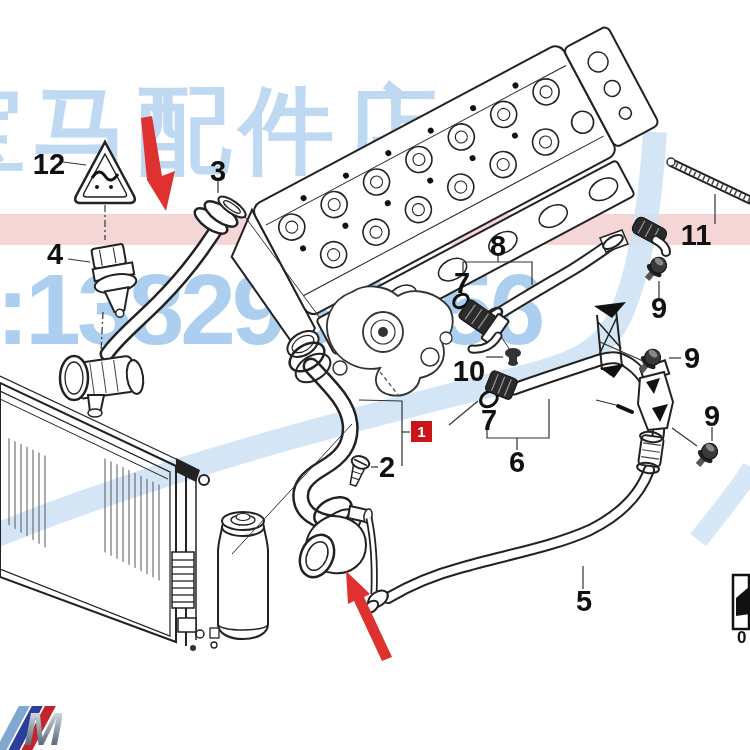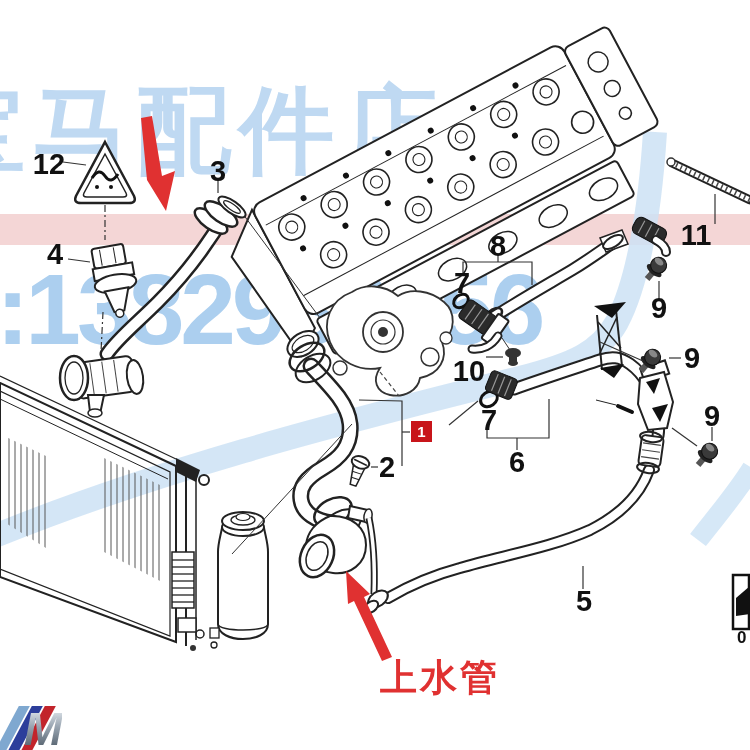--- a/index.html
+++ b/index.html
@@ -383,21 +383,20 @@
       <rect x="733" y="575" width="16" height="54" fill="#fff" stroke="#111" stroke-width="2.5"></rect>
       <polygon points="736,598 750,586 750,614 736,616" fill="#111"></polygon>
     </g>
   </svg>
 
   <svg id="arrows" class="layer" width="750" height="750">
     <polygon points="141,118 152,116 162,176 175,171 166,211 147,180" fill="#E03131"></polygon>
     <polygon points="382,661 392,657 364,597 370,594 346,571 348,604 354,601" fill="#E03131"></polygon>
   </svg>
 
-  <div id="note-upper" class="red-note">上水管</div>
 
   <div id="labels">
       <div class="plabel" style="left: 49px; top: 164px;">12</div>
       <div class="plabel" style="left: 218px; top: 171px;">3</div>
       <div class="plabel" style="left: 55px; top: 254px;">4</div>
       <div class="plabel" style="left: 696px; top: 235px;">11</div>
       <div class="plabel" style="left: 498px; top: 246px;">8</div>
       <div class="plabel" style="left: 462px; top: 283px;">7</div>
       <div class="plabel" style="left: 659px; top: 308px;">9</div>
       <div class="plabel" style="left: 469px; top: 357px; margin-top: 14px;">10</div>

